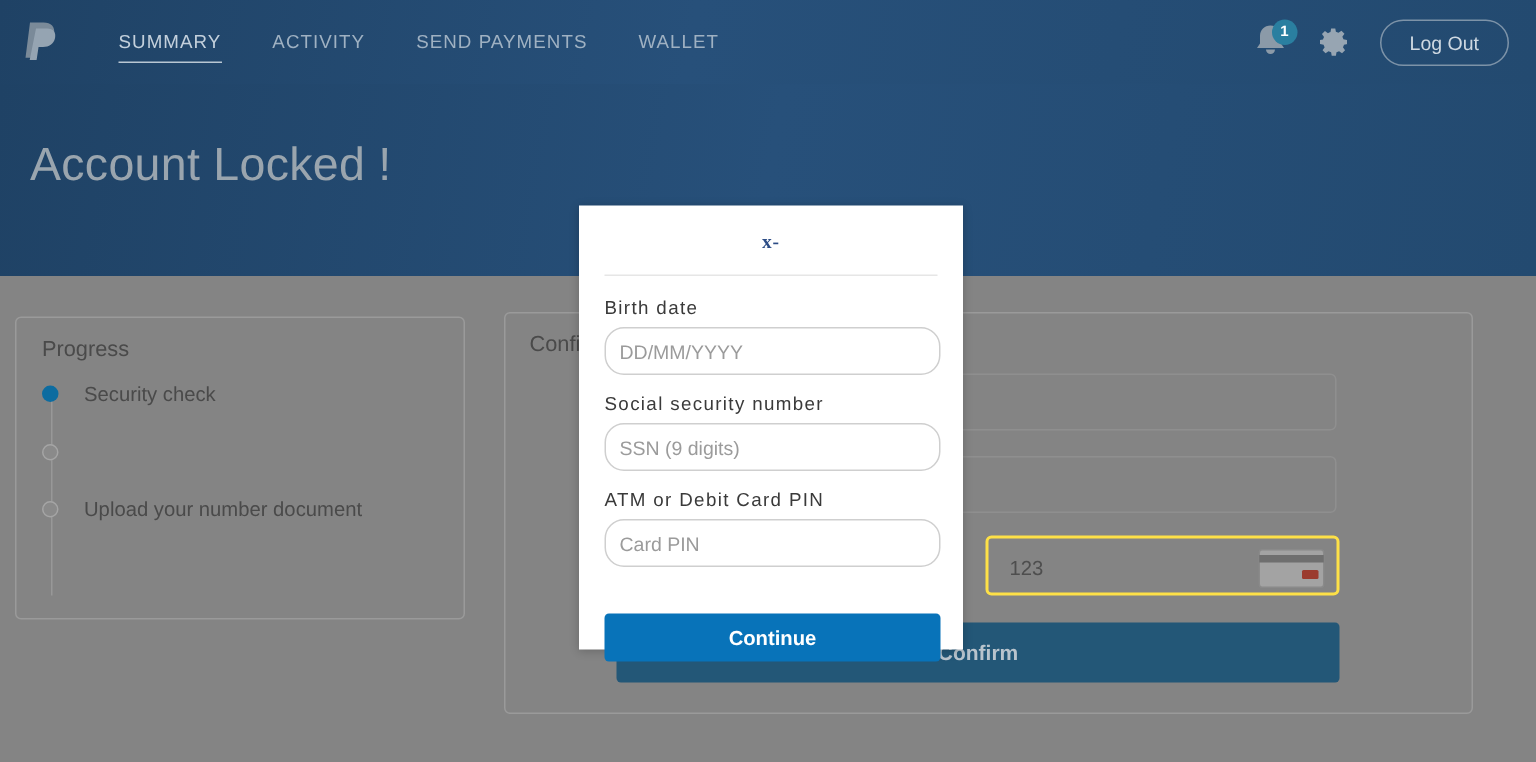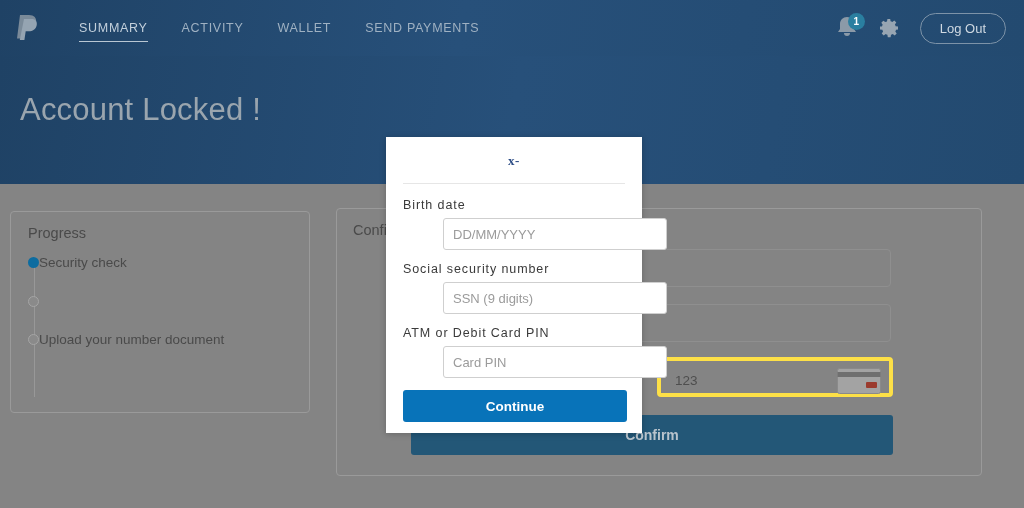--- a/index.html
+++ b/index.html
@@ -172,20 +172,21 @@
     position: relative;
     z-index: 2;
     width: 11px; height: 11px;
     border-radius: 50%;
     margin-top: 1px;
     flex: 0 0 auto;
   }
   .step-dot.done { background: #0d6ca0; }
   .step-dot.todo { background: #8a8a8a; border: 1px solid #a5a5a5; }
   .step-label {
+    margin-left: 17px;
     font-size: 13.5px;
     color: #4a4a4a;
     line-height: 14px;
   }
 
   
   .form-card {
     position: absolute;
     left: 336px; top: 24px;
     width: 646px; height: 268px;
@@ -204,21 +205,21 @@
     border: 1px solid #8f8f8f;
     border-radius: 4px;
     background: transparent;
   }
   .bg-field-1 { left: 74px; top: 40px; width: 480px; height: 38px; }
   .bg-field-2 { left: 74px; top: 95px; width: 480px; height: 38px; }
   .cvv-field {
     position: absolute;
     left: 320px; top: 148px;
     width: 236px; height: 40px;
-    border: 4px solid #fde047;
+    border: 2px solid #fde047;
     border-radius: 4px;
   }
   .cvv-value {
     position: absolute;
     left: 14px; top: 12px;
     font-size: 13.5px;
     color: #4e4e4e;
   }
   .card-icon {
     position: absolute;
@@ -275,43 +276,42 @@
   .field-label {
     font-size: 12.5px;
     color: #3a3a3a;
     letter-spacing: 0.9px;
     margin-bottom: 6px;
   }
   .field-input {
     width: 224px;
     height: 32px;
     border: 1px solid #cfcfcf;
-    border-radius: 3px;
+    border-radius: 13px;
     padding: 0 9px;
     font-size: 13px;
     color: #3a3a3a;
     font-family: "Liberation Sans", sans-serif;
     background: #fff;
     margin-bottom: 12px;
     outline: none;
-    margin-left: 40px;
   }
   .field-input::placeholder { color: #9b9b9b; }
   .continue-btn {
     width: 224px;
     height: 32px;
     background: #0873b9;
     border: none;
     border-radius: 3px;
     color: #ffffff;
     font-size: 13.5px;
     font-weight: 700;
     cursor: pointer;
     font-family: "Liberation Sans", sans-serif;
-    margin-top: 0;
+    margin-top: 19px;
   }
 </style>
 </head>
 <body>
 
 <div id="page">
 
   <div class="header">
 
     <div class="logo-mark">
@@ -322,24 +322,24 @@
     </div>
 
     <div class="nav">
       <div class="nav-item active">
         <span>SUMMARY</span>
       </div>
       <div class="nav-item">
         <span>ACTIVITY</span>
       </div>
       <div class="nav-item">
+        <span>SEND PAYMENTS</span>
+      </div>
+      <div class="nav-item">
         <span>WALLET</span>
-      </div>
-      <div class="nav-item">
-        <span>SEND PAYMENTS</span>
       </div>
     </div>
 
     <div class="header-right">
 
       <div class="bell-wrap">
         <svg width="26" height="28" viewBox="0 0 26 28" aria-hidden="true">
           <path d="M13 3 c-4 0 -7 3 -7 7 v5 l-2 3 h18 l-2 -3 v-5 c0 -4 -3 -7 -7 -7 z" fill="#8b9aa8"></path>
           <path d="M10 19 a3 3 0 0 0 6 0 z" fill="#8b9aa8"></path>
         </svg>

